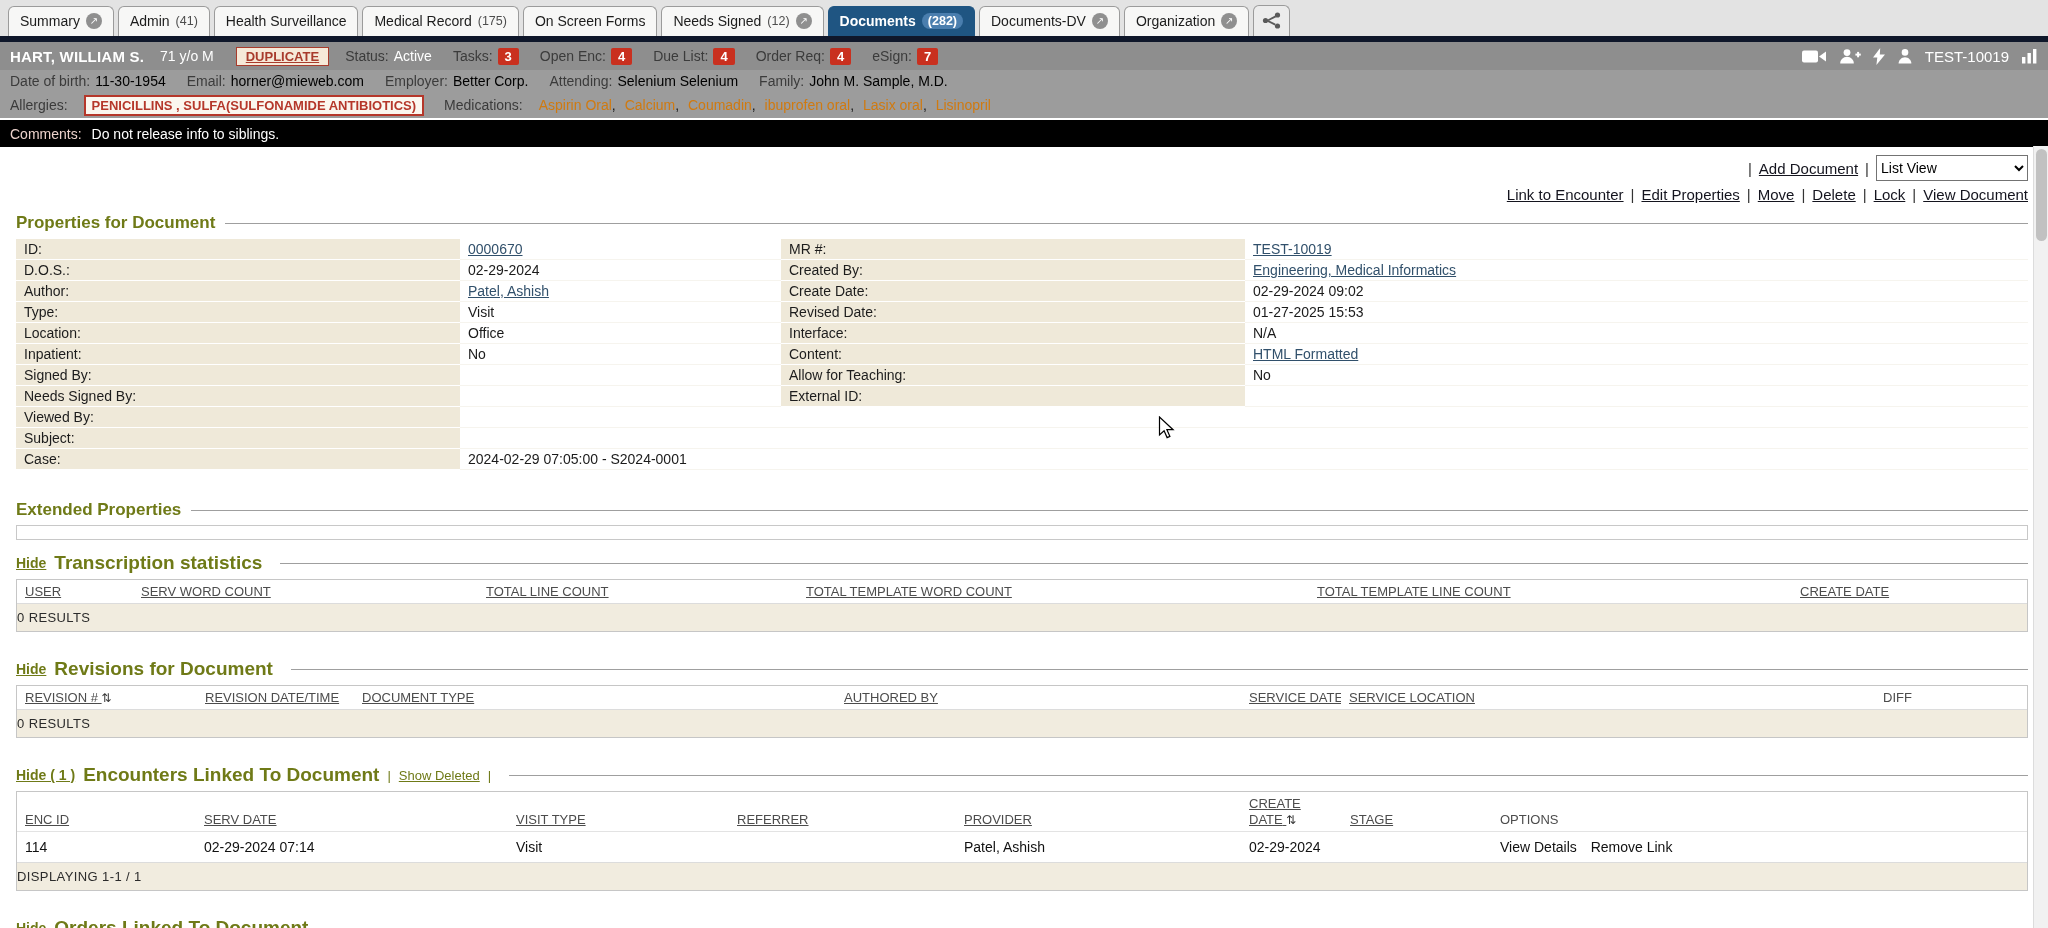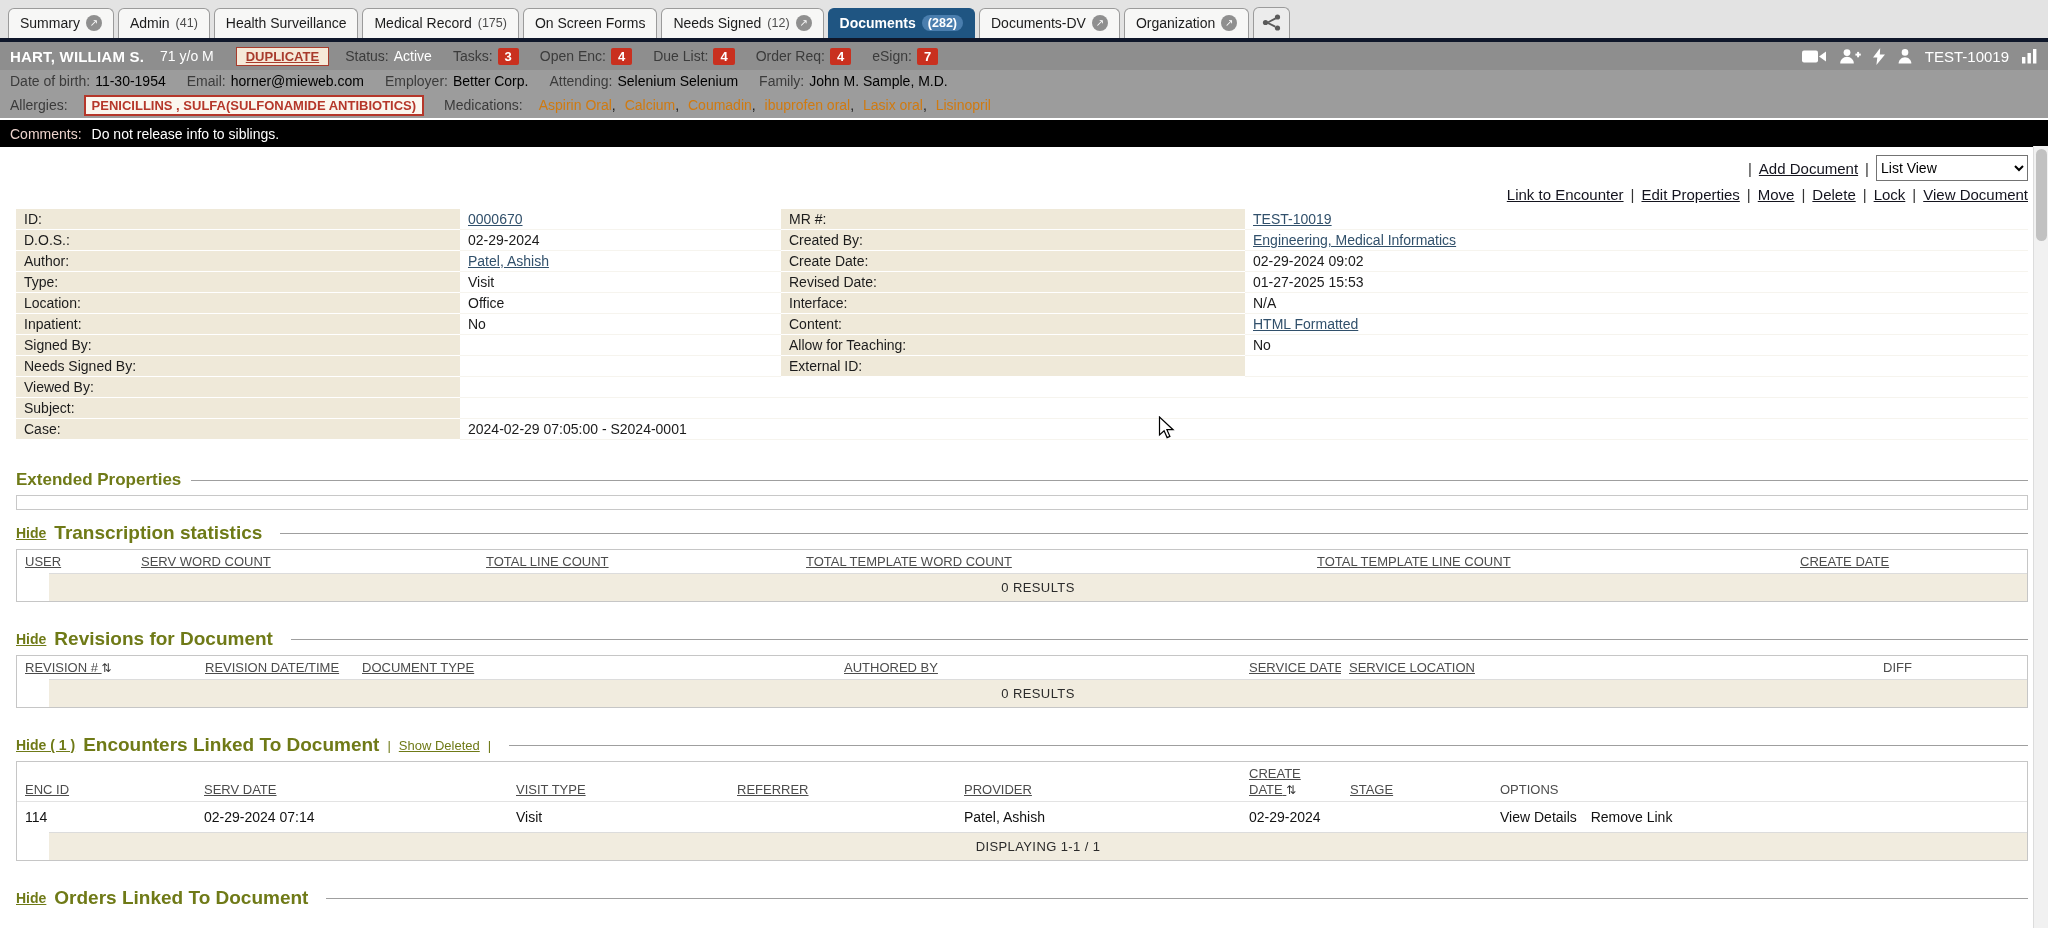--- a/index.html
+++ b/index.html
@@ -2,21 +2,21 @@
 <html><head>
 <meta charset="utf-8">
 <style>
   * { box-sizing: border-box; margin: 0; padding: 0; }
   html, body { width: 2048px; height: 928px; overflow: hidden; background: #fff;
                font-family: "Liberation Sans", sans-serif; }
   .page { position: relative; width: 2048px; height: 928px; background: #fff; }
 
   
   .tabbar { display: flex; align-items: flex-end; height: 42px; background: #e3e3e3;
-            border-bottom: 4px solid #0f172a; padding-left: 8px; }
+            border-bottom: 6px solid #0f172a; padding-left: 8px; }
   .tab { display: inline-flex; align-items: center; gap: 6px; background: #f7f7f6;
          border: 1px solid #9b9b9b; border-bottom: none; border-radius: 6px 6px 0 0;
          padding: 6px 11px 7px; font-size: 14px; color: #1c1c1c; margin-right: 4px;
          white-space: nowrap; cursor: pointer; }
   .tab .count { font-size: 12.5px; color: #4d4d4d; }
   .tab.active { background: #1f5582; border-color: #1f5582; color: #fff; font-weight: 700; }
   .tab.active .count { background: #4a7eae; color: #fff; border-radius: 9px; padding: 1px 6px; font-weight: 700; }
   .tab-circle { width: 16px; height: 16px; border-radius: 50%; background: #8f8f8f; color: #fff;
                 font-size: 10px; line-height: 16px; text-align: center; display: inline-block; flex: none; }
   .icon-tab { padding: 6px 8px 7px; background: #ececec; }
@@ -83,22 +83,22 @@
   .datatable { border: 1px solid #c6c6c6; margin-top: 5px; background: #fff; }
   .thead { display: grid; align-items: end; }
   .th { font-size: 13px; color: #4c4c4c; text-decoration: underline; padding: 4px 8px;
         white-space: nowrap; overflow: hidden; cursor: pointer; }
   .th.plain { text-decoration: none; cursor: default; }
   .sort { display: inline-block; text-decoration: none; font-size: 12px; color: #333; }
   .th-create { display: flex; flex-direction: column; line-height: 1.2; }
   .trow { display: grid; border-top: 1px solid #e3e3e3; }
   .td { font-size: 14px; color: #111; padding: 7px 8px; white-space: nowrap; overflow: hidden; }
   .optlink { color: #111; text-decoration: none; margin-right: 10px; cursor: pointer; }
-  .statusrow { background: #f1ecdf; border-top: 1px solid #dcdcdc; text-align: center; font-size: 13px;
-               color: #2b2b2b; padding: 6px 0; letter-spacing: .4px; margin-left: 32px; }
+  .statusrow { background: #f1ecdf; border-top: 1px solid #dcdcdc; font-size: 13px;
+               color: #2b2b2b; padding: 6px 0; letter-spacing: .4px; }
 
   .t-trans .thead, .t-trans .trow { grid-template-columns: 116px 345px 320px 511px 483px 1fr; }
   .t-rev   .thead, .t-rev   .trow { grid-template-columns: 180px 157px 482px 405px 100px 534px 1fr; }
   .t-enc   .thead, .t-enc   .trow { grid-template-columns: 179px 312px 221px 227px 285px 101px 150px 1fr; }
 
   
   .scrollbar { position: absolute; top: 146px; right: 0; width: 15px; height: 782px;
                background: #f1f1f1; border-left: 1px solid #dcdcdc; }
   .scroll-thumb { position: absolute; top: 3px; left: 2px; width: 11px; height: 92px;
                   background: #c1c1c1; border-radius: 6px; }
@@ -283,20 +283,24 @@
       <span class="sep">|</span>
       <a>Move</a>
       <span class="sep">|</span>
       <a>Delete</a>
       <span class="sep">|</span>
       <a>Lock</a>
       <span class="sep">|</span>
       <a>View Document</a>
     </div>
 
+    <div class="sec-title-row">
+      <span class="sec-title">Properties for Document</span>
+      <span class="rule"></span>
+    </div>
 
     <div class="props">
       <div class="prow">
         <div class="pcell plab">ID:</div>
         <div class="pcell pval"><a class="doclink">0000670</a></div>
         <div class="pcell plab">MR #:</div>
         <div class="pcell pval"><a class="doclink">TEST-10019</a></div>
       </div>
       <div class="prow">
         <div class="pcell plab">D.O.S.:</div>

